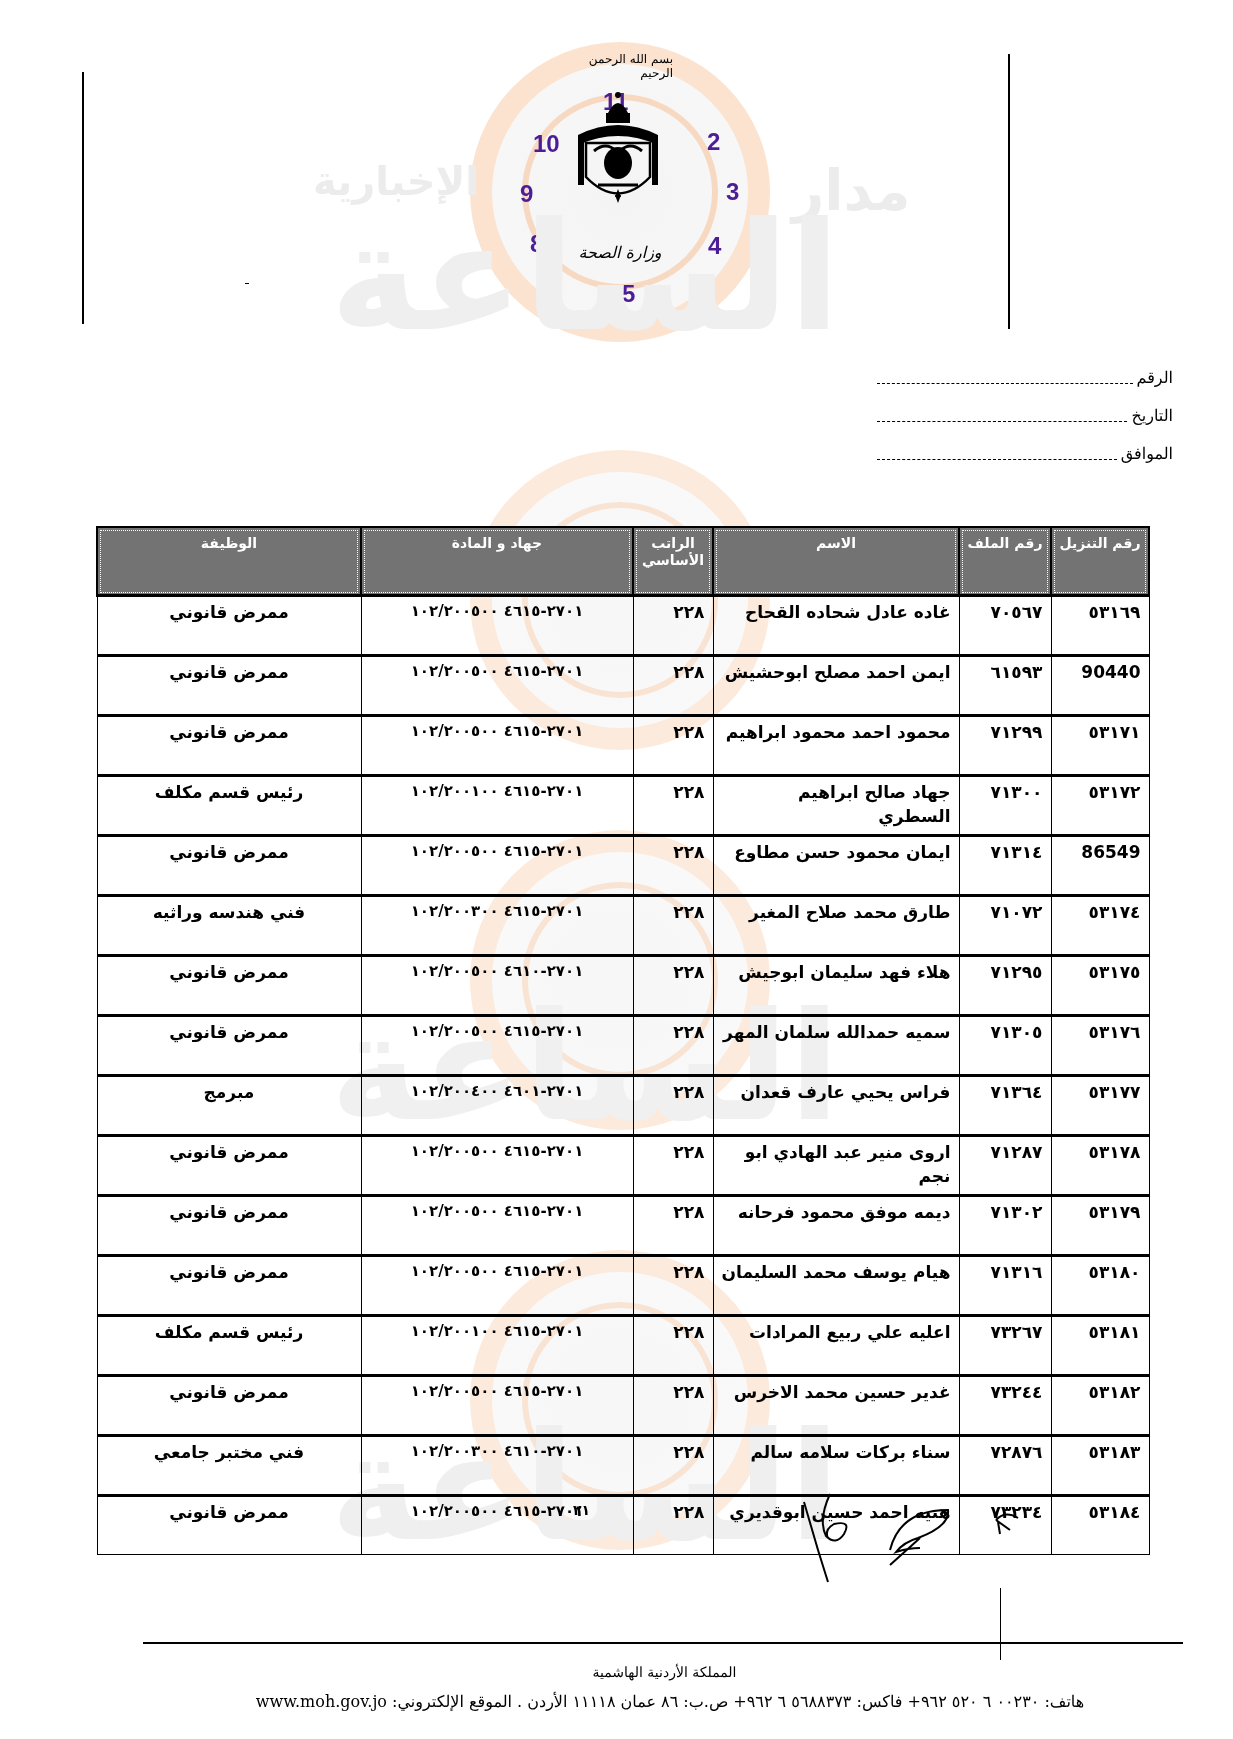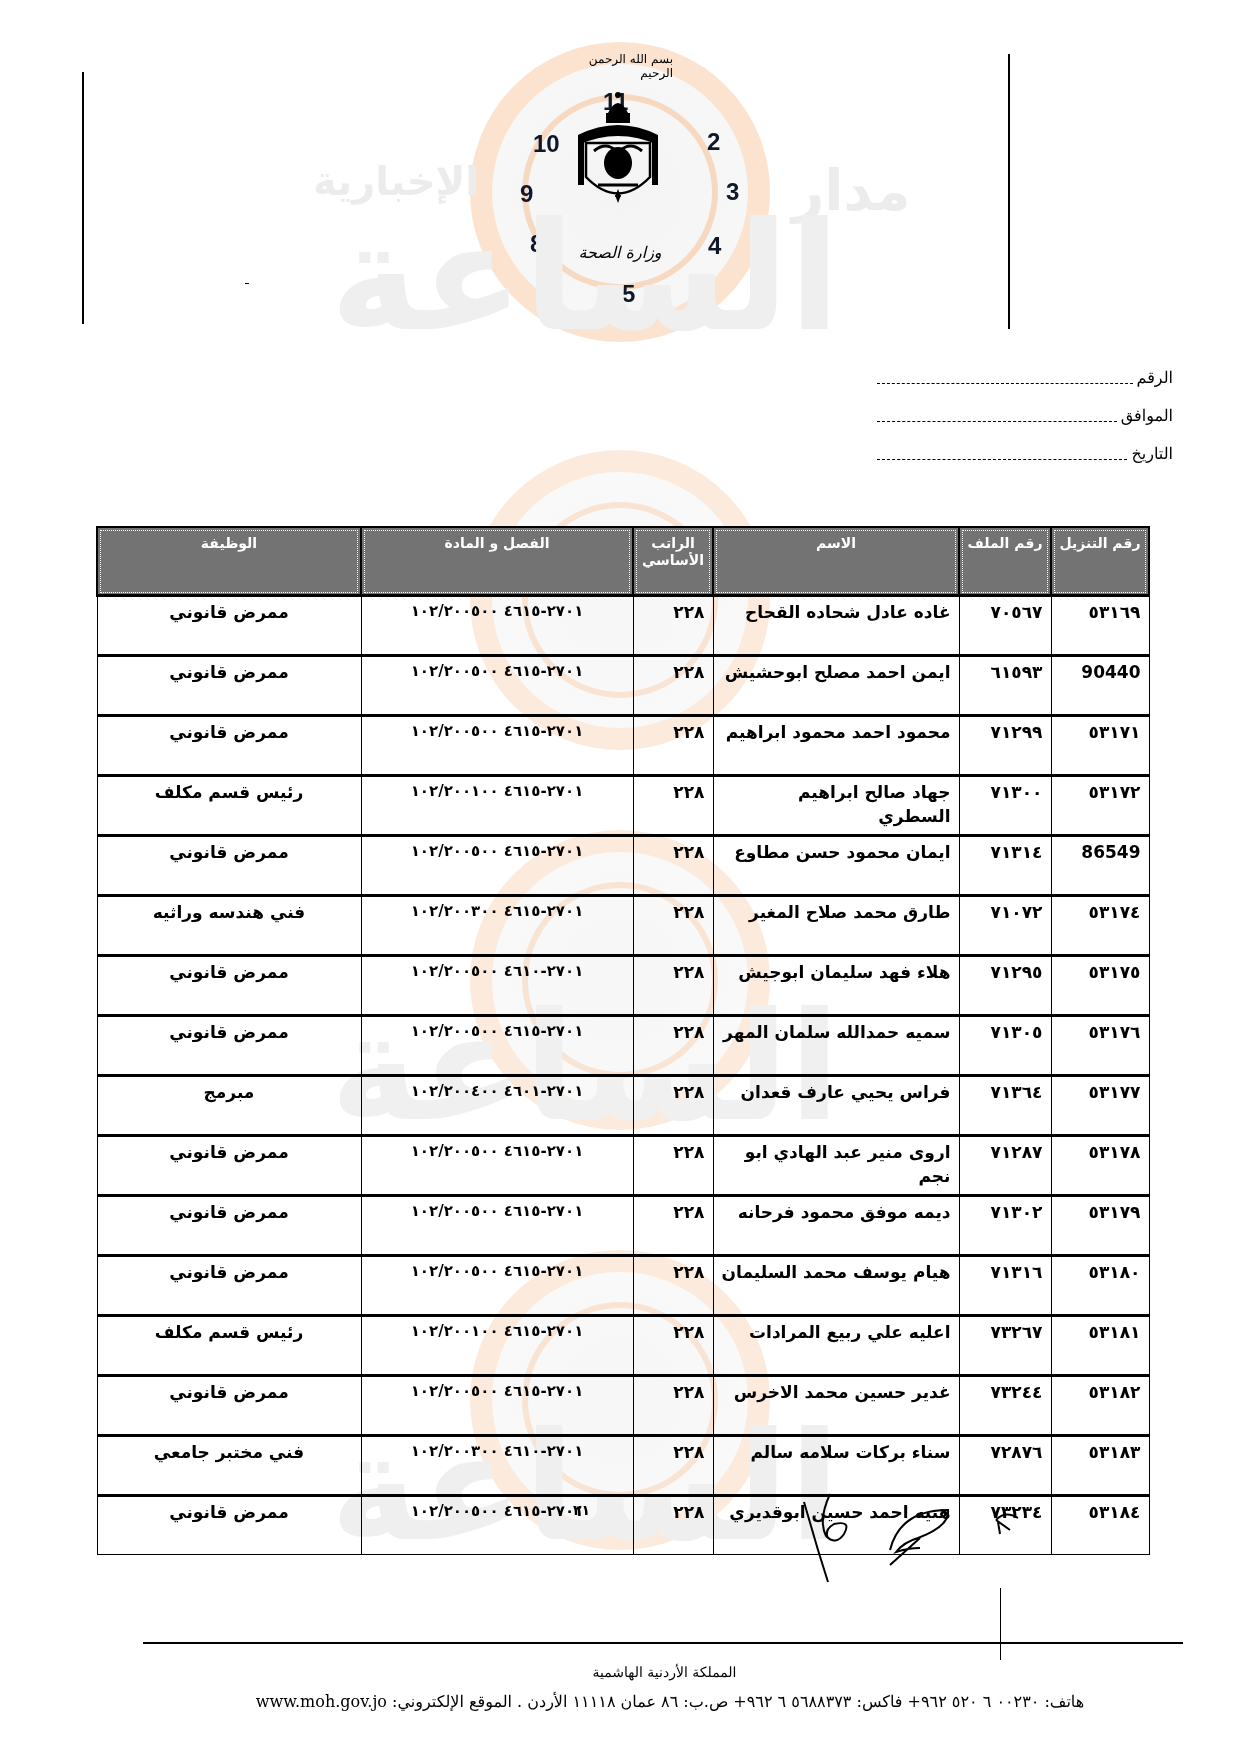--- a/index.html
+++ b/index.html
@@ -3,21 +3,21 @@
   <meta charset="utf-8">
   <style>
     html, body { margin: 0; padding: 0; background: #ffffff; }
     body { width: 1233px; height: 1739px; position: relative; overflow: hidden; font-family: "DejaVu Sans", sans-serif; color: #000; }
     .abs { position: absolute; }
 
     
     .wm { position: absolute; pointer-events: none; }
     .wm-clock { position: absolute; border-radius: 50%; border: 22px solid #fbe3cf; background: radial-gradient(circle, #f4f4f4 0%, #f7f7f7 70%, #fff 100%); box-sizing: border-box; }
     .wm-clock .inner { position: absolute; inset: 30px; border-radius: 50%; border: 6px solid #f7d9c2; }
-    .wm-num { position: absolute; font-family: "Liberation Sans", sans-serif; font-weight: bold; color: #0f172a; font-size: 24px; }
+    .wm-num { position: absolute; font-family: "Liberation Sans", sans-serif; font-weight: bold; color: #4c1d95; font-size: 24px; }
     .wm-word { position: absolute; font-family: "DejaVu Sans", sans-serif; font-weight: bold; color: #ececec; direction: rtl; white-space: nowrap; }
 
     
     .vline { position: absolute; background: #000; width: 2px; }
 
     
     .basmala { position: absolute; left: 563px; top: 52px; width: 110px; text-align: right; font-family: "DejaVu Serif", serif; font-size: 12px; direction: rtl; }
     .emblem { position: absolute; left: 568px; top: 85px; width: 100px; height: 130px; }
     .ministry { position: absolute; left: 560px; top: 243px; width: 120px; text-align: center; font-family: "DejaVu Serif", serif; font-size: 16px; font-style: italic; direction: rtl; }
 
@@ -98,45 +98,45 @@
 </svg>
 <div class="ministry">وزارة الصحة</div>
 <div class="abs" style="left:245px; top:283px; width:4px; height:1px; background:#000;"></div>
 
 <div class="ref-fields">
   <div class="ref-row">
     <span class="ref-label">الرقم</span>
     <span class="ref-dots"></span>
   </div>
   <div class="ref-row">
-    <span class="ref-label">الموافق</span>
+    <span class="ref-label">التاريخ</span>
     <span class="ref-dots"></span>
   </div>
   <div class="ref-row">
-    <span class="ref-label">التاريخ</span>
+    <span class="ref-label">الموافق</span>
     <span class="ref-dots"></span>
   </div>
 </div>
 
 <table class="tbl">
   <colgroup>
     <col style="width:98px">
     <col style="width:92px">
     <col style="width:246px">
     <col style="width:80px">
     <col style="width:272px">
     <col style="width:264px">
   </colgroup>
   <thead>
     <tr>
       <th>رقم التنزيل</th>
       <th>رقم الملف</th>
       <th>الاسم</th>
       <th>الراتب الأساسي</th>
-      <th>الفصل و المادة</th>
+      <th>جهاد و المادة</th>
       <th>الوظيفة</th>
     </tr>
   </thead>
   <tbody id="tbody">
       <tr class="data">
         <td class="c-code">٥٣١٦٩</td>
         <td class="c-file">٧٠٥٦٧</td>
         <td class="c-name">غاده عادل شحاده القحاح</td>
         <td class="c-sal">٢٢٨</td>
         <td class="c-chap">٢٧٠١-٤٦١٥ ١٠٢/٢٠٠٥٠٠</td>

